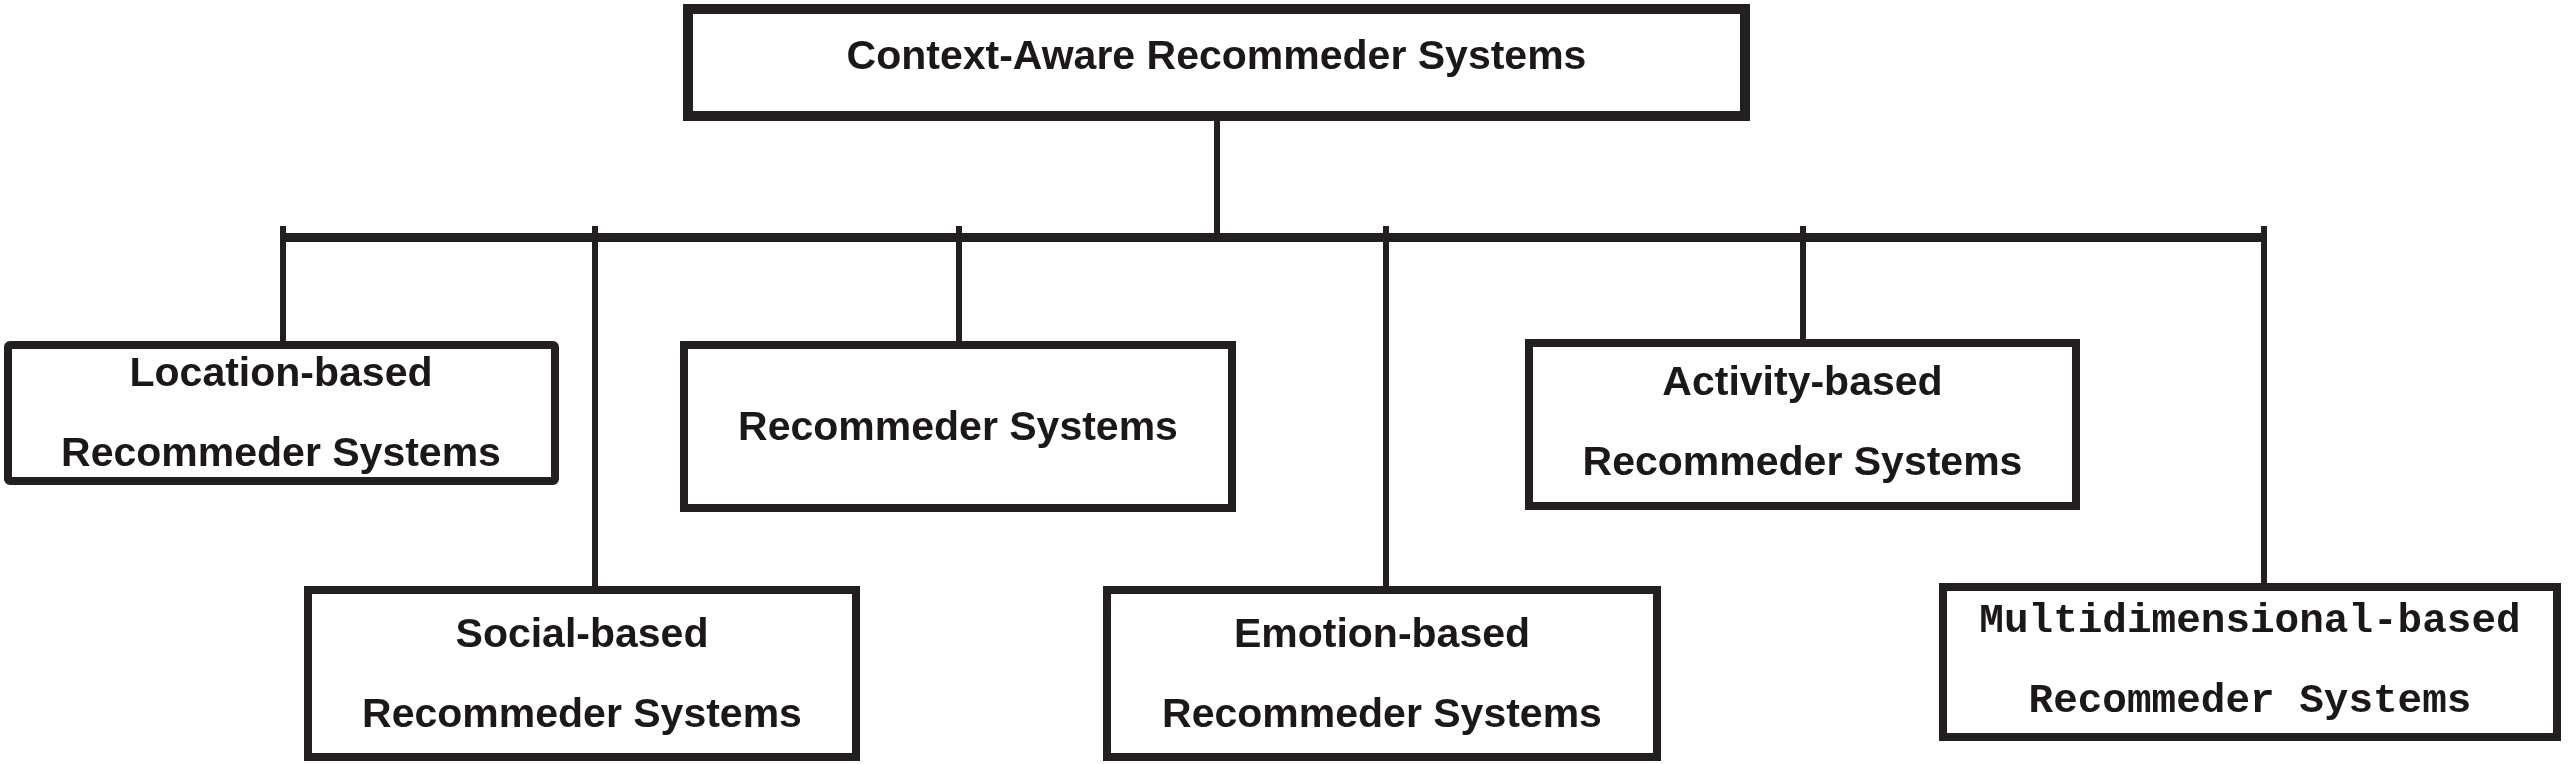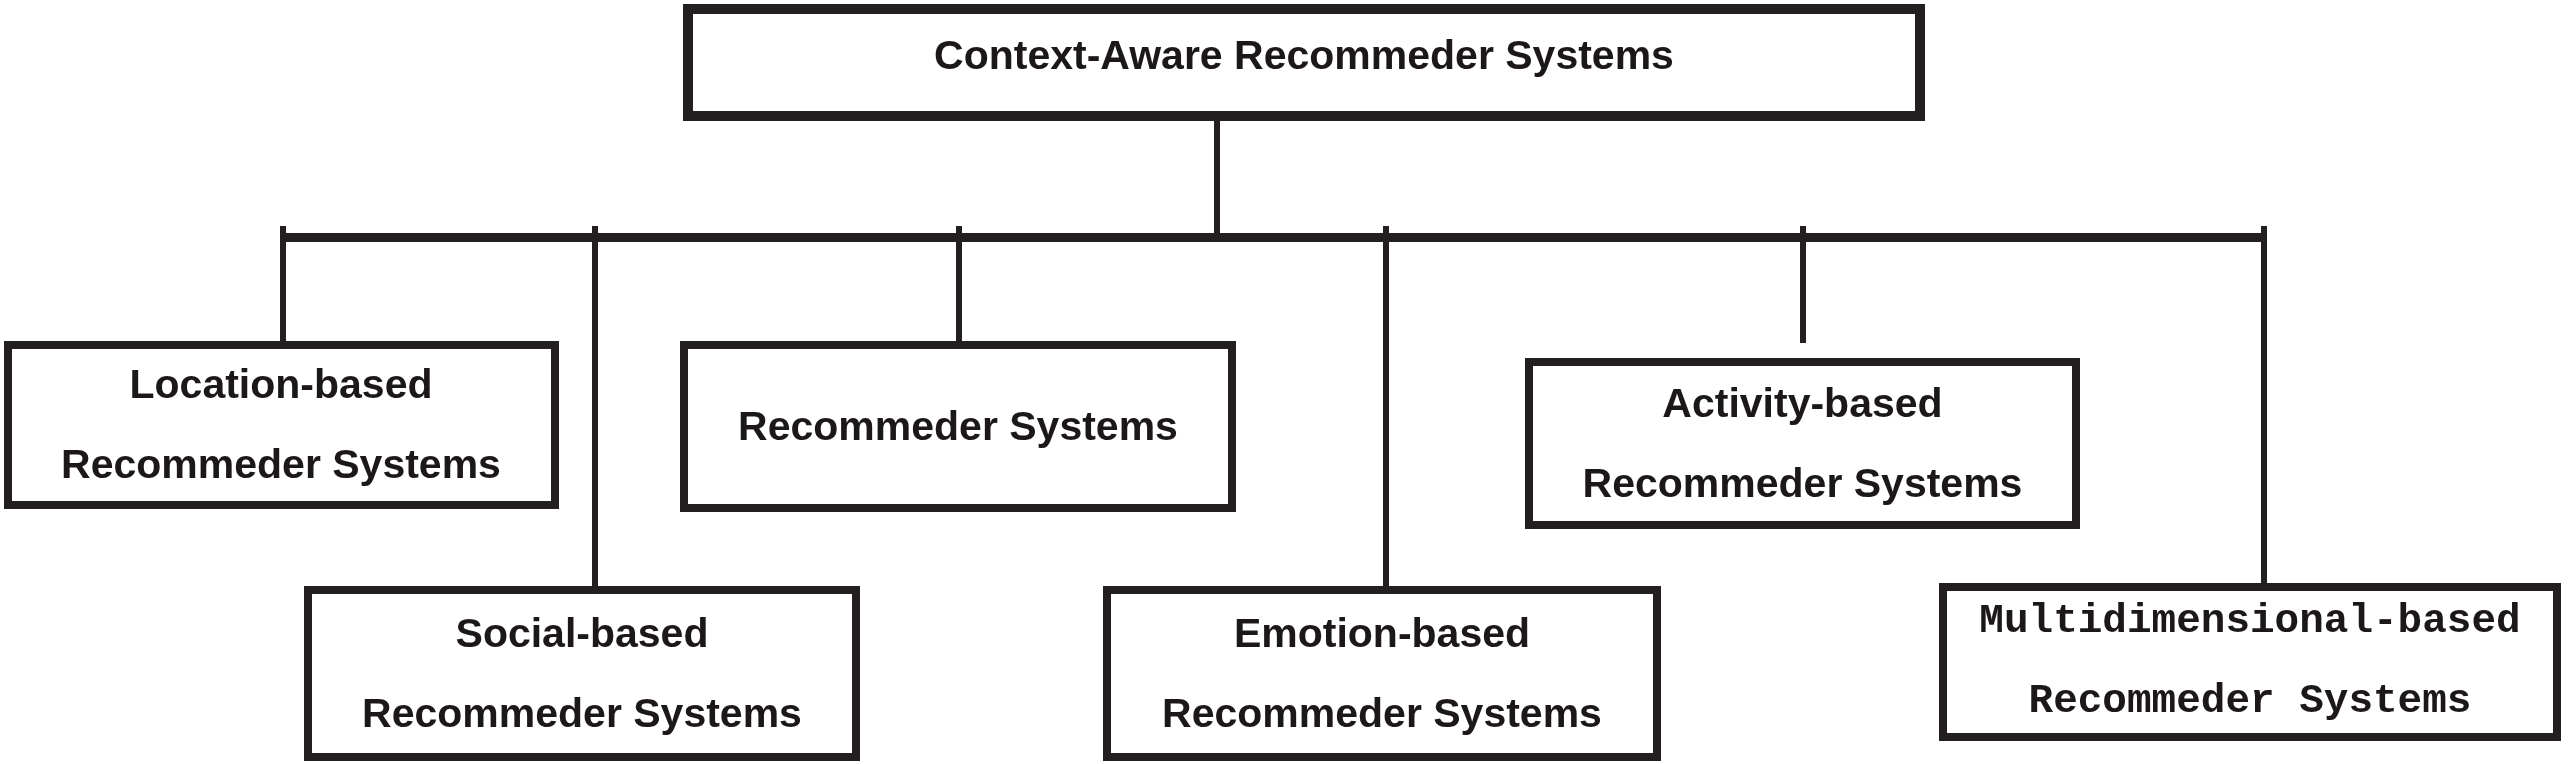--- a/index.html
+++ b/index.html
@@ -30,28 +30,28 @@
     font-weight: bold;
     display: flex;
     flex-direction: column;
     align-items: center;
     justify-content: center;
     text-align: center;
     font-size: 41px;
     line-height: 1.95;
   }
   .node--root {
-    left: 683px; top: 3.5px; width: 1242px; height: 117px;
+    left: 683px; top: 3.5px; width: 1067px; height: 117px;
     border-width: 10.6px;
     line-height: 1.2;
     padding-bottom: 12.4px;
   }
-  .node--location { left: 3.5px;    top: 341px; width: 555px; height: 168px; }
+  .node--location { left: 3.5px;    top: 341px; width: 555px; height: 144px; border-radius: 6px; }
   .node--time     { left: 680px;  top: 341px; width: 556px; height: 171px; }
-  .node--activity { left: 1525px; top: 358px; width: 555px; height: 171px; }
+  .node--activity { left: 1525px; top: 339px; width: 555px; height: 171px; justify-content: flex-end; }
   .node--social   { left: 304px;  top: 586px; width: 556px; height: 175px; }
   .node--emotion  { left: 1103px; top: 586px; width: 558px; height: 175px; }
   .node--multi    { left: 1939px; top: 583px; width: 622px; height: 158px; font-family: Liberation Mono, monospace; }
 
   
   .stem  { left: 1214px; top: 119px; width: 6.2px; height: 118px; }
   
   .bus   { left: 280px; top: 233px; width: 1987px; height: 8.8px; }
   
   .drop-location { left: 280px;  top: 226px; width: 6.2px; height: 118px; }

